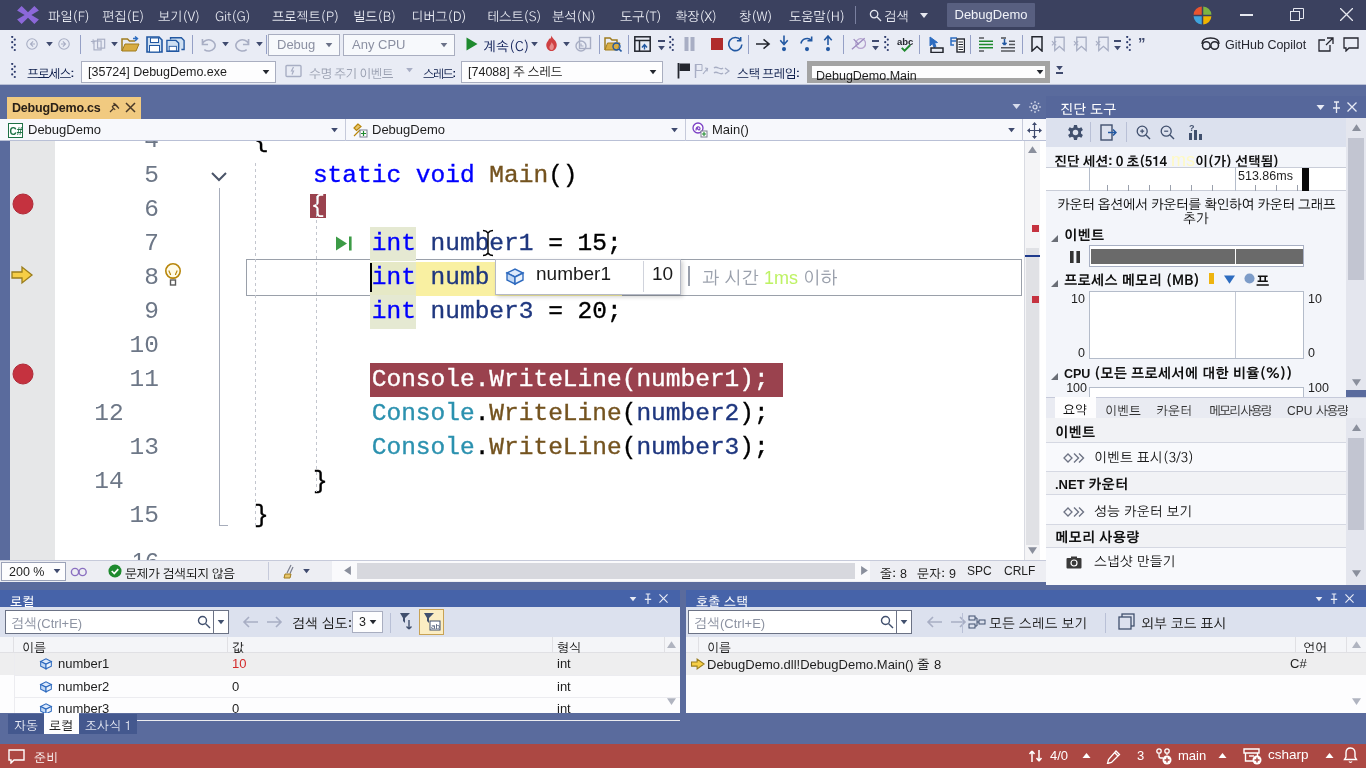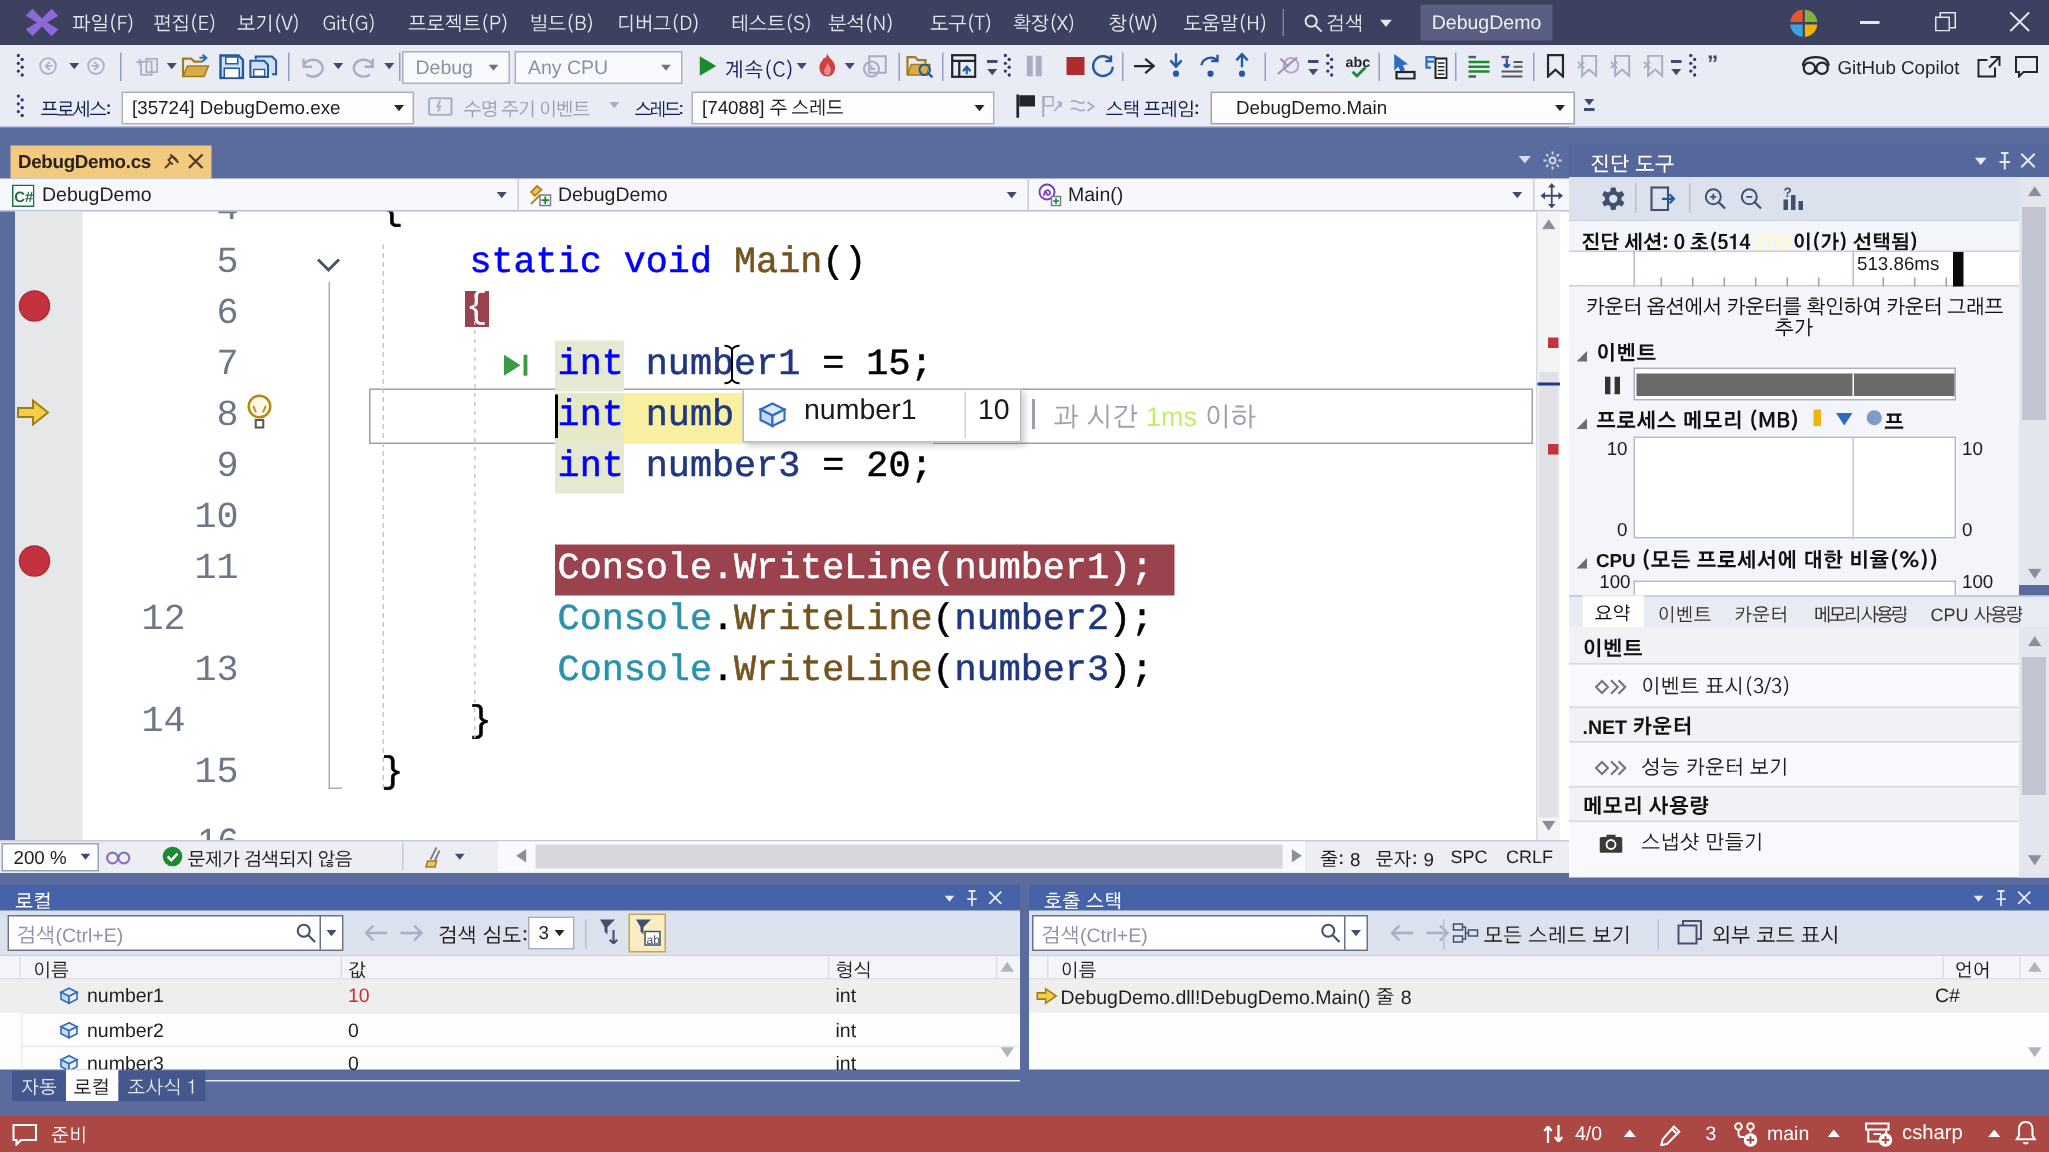--- a/index.html
+++ b/index.html
@@ -339,21 +339,21 @@
     <path d="M2 2.5 H8 V8.5 H2Z" fill="none" stroke="#a8aec4"></path>
     <path d="M9 12 L13 7 M11 6 L13.5 6.5 L13 9.5" fill="none" stroke="#a8aec4" stroke-width="1.2"></path>
   </svg>
 <svg class="r" style="left:712px;top:64px" width="18" height="14" viewBox="0 0 18 14">
     <path d="M2 4 C5 1 8 7 11 4 M2 9 C5 6 8 12 11 9" fill="none" stroke="#a8aec4" stroke-width="1.3"></path>
     <path d="M13 4 L17 7 L13 10" fill="none" stroke="#a8aec4" stroke-width="1.3"></path>
   </svg>
 <div style="position:absolute;left:737px;top:64px;"><svg width="63" height="16" viewBox="0 -12 63 16" style="vertical-align:-4px">
       <path d="M1.2 -4.2Q1.9 -4.4 2.6 -4.9Q3.4 -5.4 4 -6Q4.7 -6.6 5.1 -7.4Q5.5 -8.1 5.5 -8.8V-9.4H6.5V-8.8Q6.5 -8.1 6.9 -7.3Q7.3 -6.6 8 -6Q8.7 -5.4 9.4 -4.9Q10.2 -4.5 10.8 -4.2L10.3 -3.5Q9.1 -4 7.8 -5.1Q6.5 -6.1 6 -7.2Q5.5 -6.1 4.2 -5.1Q3 -4 1.7 -3.5ZM0.5 -0.3V-1.1H11.4V-0.3Z M12.8 -3.8V-9.3H17.3V-8.5H13.7V-7H17.1V-6.2H13.7V-4.6H13.9Q15.6 -4.6 17.9 -4.9V-4.1Q15.3 -3.8 13.1 -3.8ZM18.5 -3V-9.9H19.3V-6.8H20.8V-10H21.7V-2.8H20.8V-6H19.3V-3ZM13.8 -1.4V-2.1H21.7V1.2H20.8V-1.4Z M26.6 -3.7V-4.6H28.4V-8.3H26.8V-9.1H35.4V-8.3H33.8V-4.6H35.7V-3.7ZM29.3 -4.6H32.9V-8.3H29.3ZM25.6 -0.3V-1.1H36.5V-0.3Z M37.7 -1V-5.4H40.7V-8.2H37.6V-9H41.6V-4.6H38.6V-1.8H38.8Q40.3 -1.8 42.3 -2V-1.3Q40 -1 38.1 -1ZM45.9 1.1V-10H46.8V1.1ZM42.1 -4.7V-5.6H43.6V-9.7H44.5V0.6H43.6V-4.7Z M48.8 -7.1Q48.8 -8.2 49.6 -8.9Q50.4 -9.6 51.7 -9.6Q53 -9.6 53.9 -8.9Q54.7 -8.2 54.7 -7.1Q54.7 -5.9 53.9 -5.2Q53 -4.5 51.7 -4.5Q50.4 -4.5 49.6 -5.2Q48.8 -5.9 48.8 -7.1ZM49.7 -7.1Q49.7 -6.3 50.3 -5.8Q50.9 -5.3 51.7 -5.3Q52.6 -5.3 53.2 -5.8Q53.7 -6.3 53.7 -7.1Q53.7 -7.8 53.2 -8.3Q52.6 -8.9 51.7 -8.9Q50.9 -8.9 50.3 -8.3Q49.7 -7.8 49.7 -7.1ZM57 -3.6V-10H58V-3.6ZM50.4 0.9V-2.9H58V0.9ZM51.4 0.1H57V-2.1H51.4Z M60.1 -1V-2.5H61.7V-1ZM60.1 -5.9V-7.3H61.7V-5.9Z" fill="#10204e"></path>
     </svg></div>
-<div style="position:absolute;left:807px;top:61px;width:243px;height:22px;background:#fdfdfe;border:1px solid #a3a3a3;font-size:12.5px;color:#1e1e1e;line-height:20px;padding-left:16px;">DebugDemo.Main</div>
+<div style="position:absolute;left:807px;top:61px;width:243px;height:22px;background:#fdfdfe;border:5px solid #a3a3a3;font-size:12.5px;color:#1e1e1e;line-height:20px;padding-left:4px;">DebugDemo.Main</div>
 <svg class="r" style="left:1036px;top:70px" width="8" height="5" viewBox="0 0 8 6">
     <path d="M0 0 L8 0 L4 5Z" fill="#23262e"></path>
   </svg>
 <svg class="r" style="left:1056px;top:66px" width="7" height="5" viewBox="0 0 8 6">
     <path d="M0 0 L8 0 L4 5Z" fill="#3f4a6e"></path>
   </svg>
 <div style="position:absolute;left:1056px;top:72px;width:7px;height:2px;background:#3f4a6e;"></div>
 <div style="position:absolute;left:0px;top:85px;width:1046px;height:34px;background:#5a6b9d;"></div>
 <div style="position:absolute;left:7px;top:97px;width:134px;height:22px;background:#f1ca80;"></div>
 <div style="position:absolute;left:12px;top:101px;font-size:12.5px;font-weight:bold;color:#2a2118;letter-spacing:-0.2px;">DebugDemo.cs</div>

